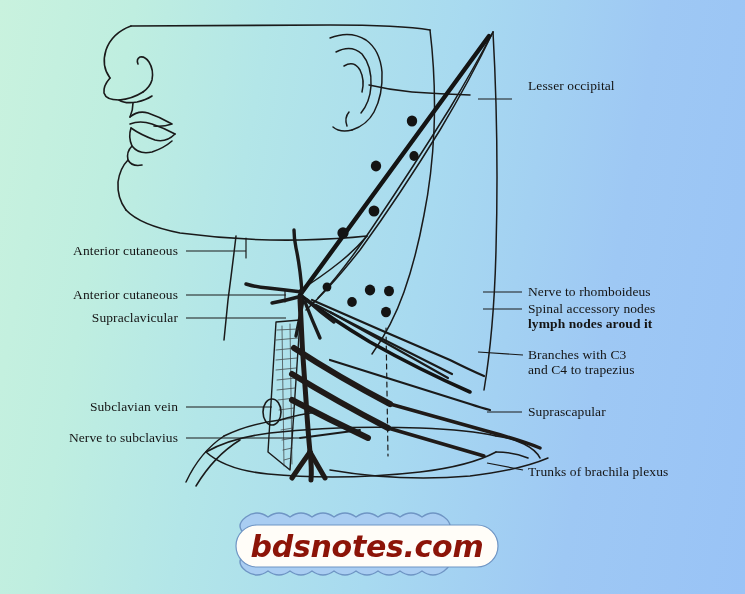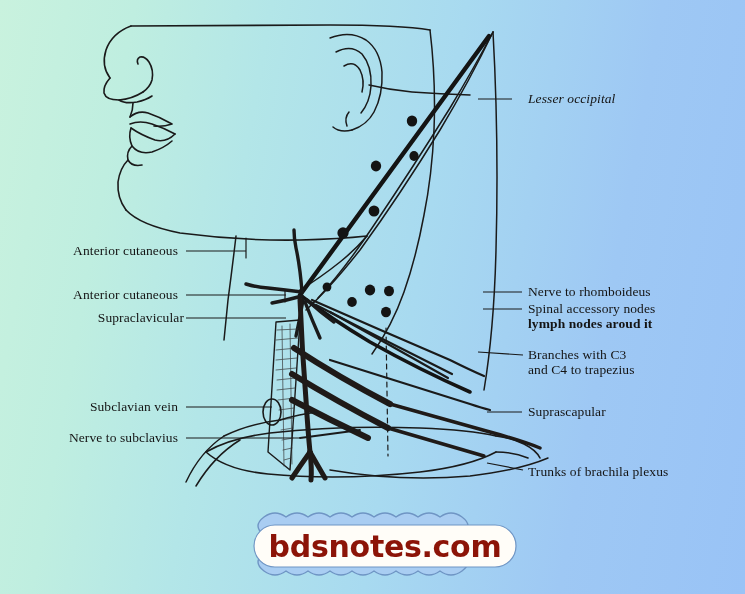--- a/index.html
+++ b/index.html
@@ -33,24 +33,25 @@
     line-height: 15px;
     letter-spacing: 0.1px;
     white-space: pre;
   }
   .label.right { text-align: left; }
   .label.left  { text-align: right; }
 
   
   #watermark {
     position: absolute;
-    left: 230px;
+    left: 212px;
     top: 511px;
     width: 310px;
     height: 70px;
+    font-style: italic;
   }
   #watermark svg { display:block; width:310px; height:70px; }
   #wm-text {
     position: absolute;
     left: 0; top: 0;
     width: 310px;
     height: 70px;
     display: flex;
     align-items: center;
     justify-content: center;
@@ -244,33 +245,33 @@
         <line x1="523" y1="470" x2="487" y2="463"></line>
         <line x1="186" y1="251" x2="246" y2="251"></line>
         <line x1="186" y1="295" x2="286" y2="295"></line>
         <line x1="186" y1="318" x2="286" y2="318"></line>
         <line x1="186" y1="407" x2="272" y2="407"></line>
         <line x1="186" y1="438" x2="300" y2="438"></line>
       </g>
   </svg>
 
   <div id="labels-right">
-      <div class="label right" style="top: 91px; left: 528px; font-style: italic;">Lesser occipital</div>
+      <div class="label right" style="top: 78px; left: 528px;">Lesser occipital</div>
       <div class="label right" style="top: 284px; left: 528px; font-family: Liberation Serif, serif;">Nerve to rhomboideus</div>
       <div class="label right" style="top: 301px; left: 528px;">Spinal accessory nodes</div>
       <div class="label right" style="top: 316px; left: 528px; font-weight: bold;">lymph nodes aroud it</div>
       <div class="label right" style="top: 347px; left: 528px;">Branches with C3</div>
       <div class="label right" style="top: 362px; left: 528px;">and C4 to trapezius</div>
       <div class="label right" style="top: 404px; left: 528px;">Suprascapular</div>
       <div class="label right" style="top: 464px; left: 528px;">Trunks of brachila plexus</div>
     </div>
   <div id="labels-left">
       <div class="label left" style="top: 243px; left: 0px; width: 178px;">Anterior cutaneous</div>
       <div class="label left" style="top: 287px; left: 0px; width: 178px;">Anterior cutaneous</div>
-      <div class="label left" style="top: 310px; left: 0px; width: 178px; margin-left: 6px;">Supraclavicular</div>
+      <div class="label left" style="top: 310px; left: 0px; width: 178px;">Supraclavicular</div>
       <div class="label left" style="top: 399px; left: 0px; width: 178px;">Subclavian vein</div>
       <div class="label left" style="top: 430px; left: 0px; width: 178px;">Nerve to subclavius</div>
     </div>
 
   <div id="watermark">
     <svg viewBox="0 0 310 70">
       <path id="wm-outer" d="M34 6
                q11 -8 22 0 q11 -8 22 0 q11 -8 22 0 q11 -8 22 0 q11 -8 22 0 q11 -8 22 0
                q11 -8 22 0 q11 -8 22 0 q11 -8 22 0
                q12 9 0 18 q-4 0 0 0

